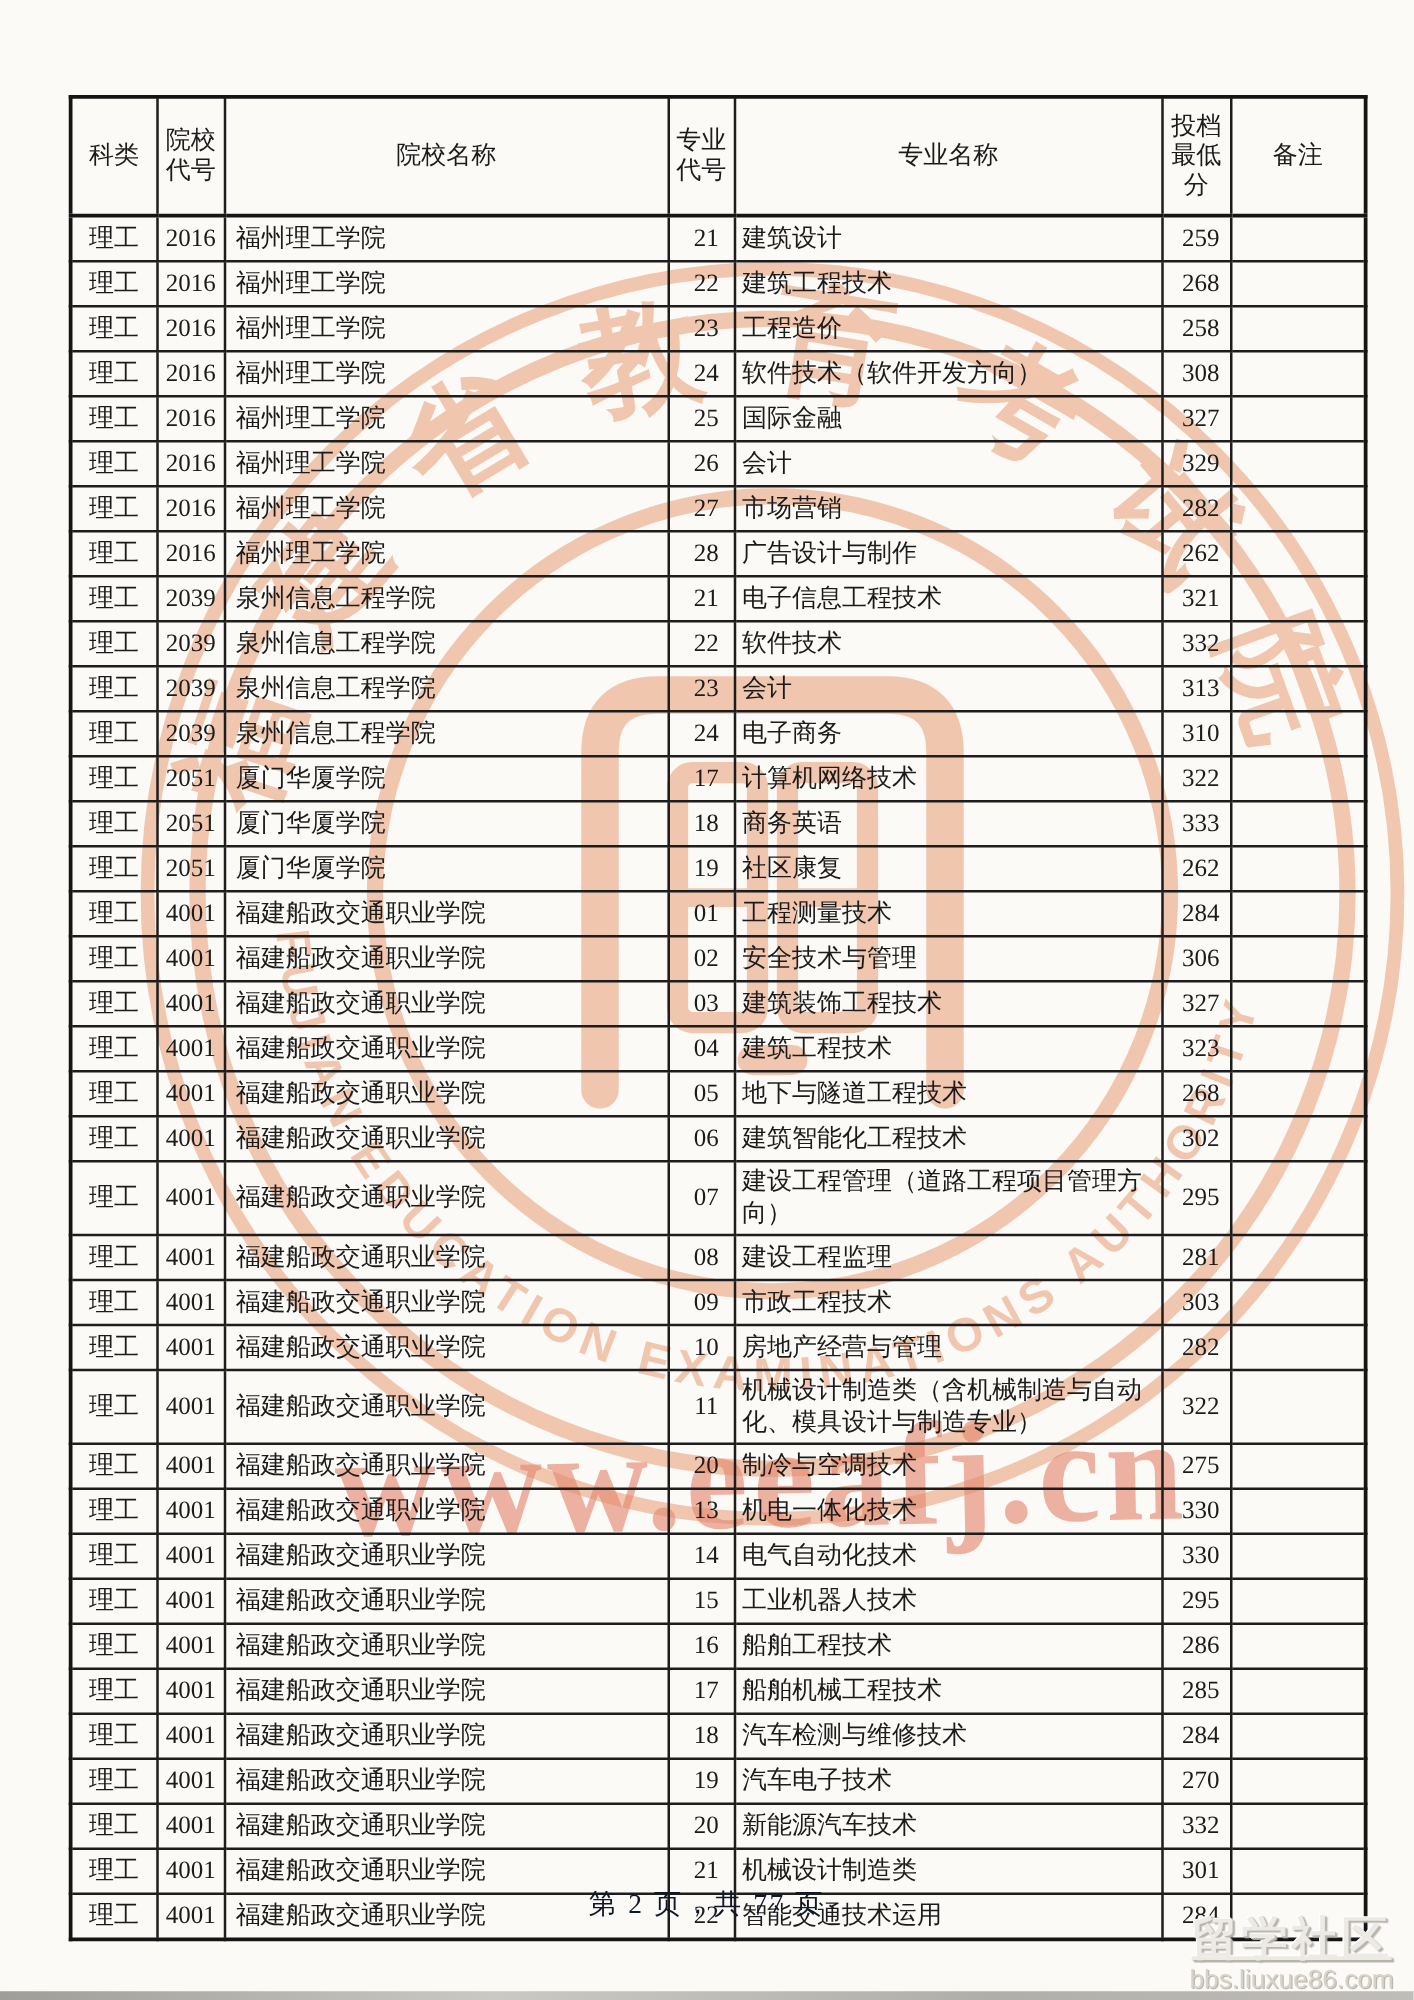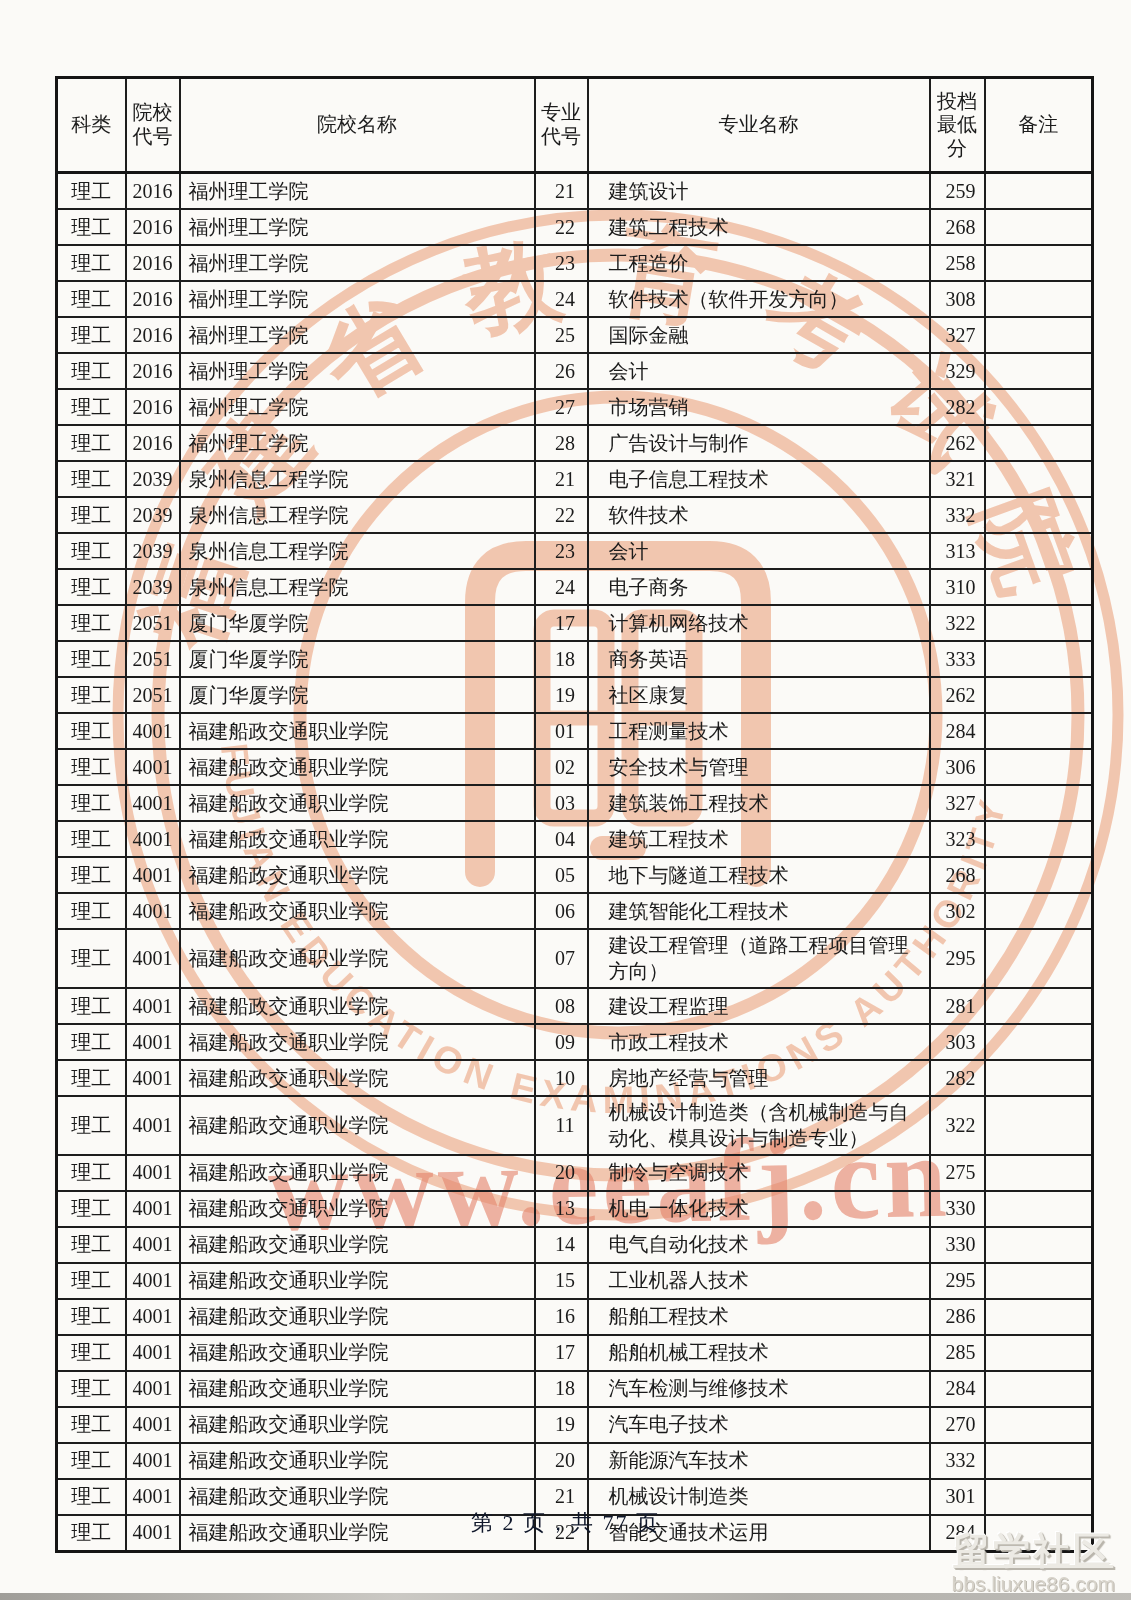--- a/index.html
+++ b/index.html
@@ -55,21 +55,21 @@
   .score-table thead th{
     height:88px;text-align:center;font-weight:normal;
     white-space:pre-line;line-height:1.18;font-size:20px;
     border-bottom:3px solid #151515;
   }
   .score-table td{height:30px;}
   td.c0{text-align:center;}
   td.c1{text-align:center;letter-spacing:0px;}
   td.c2{text-align:left;padding-left:8px;}
   td.c3{text-align:center;padding-left:12px;}
-  td.c4{text-align:left;padding-left:20px;}
+  td.c4{text-align:left;padding-left:5px;}
   td.c5{text-align:right;padding-right:8px;border-radius:14px;}
   td.c6{text-align:center;}
 
   
   .footer{
     position:absolute;left:0;top:1508px;width:100%;z-index:1;
     text-align:center;font-size:22px;letter-spacing:2px;color:#0f172a;
   }
 </style>
 </head>

